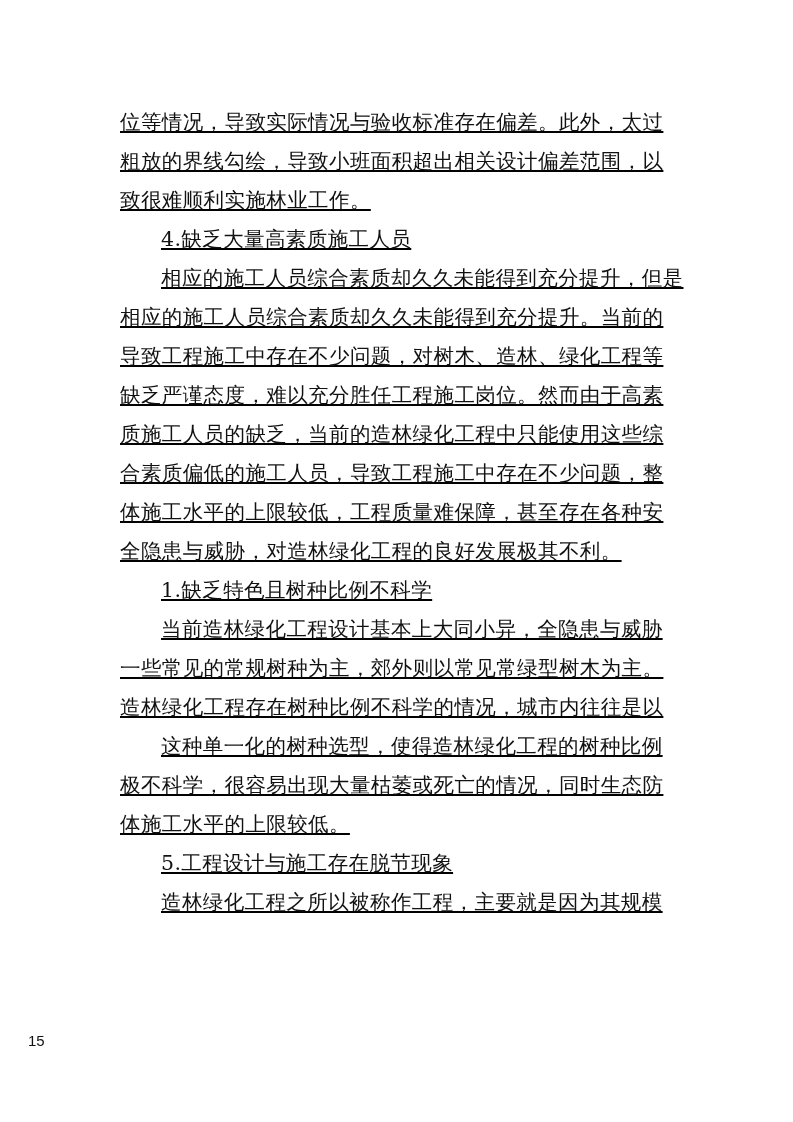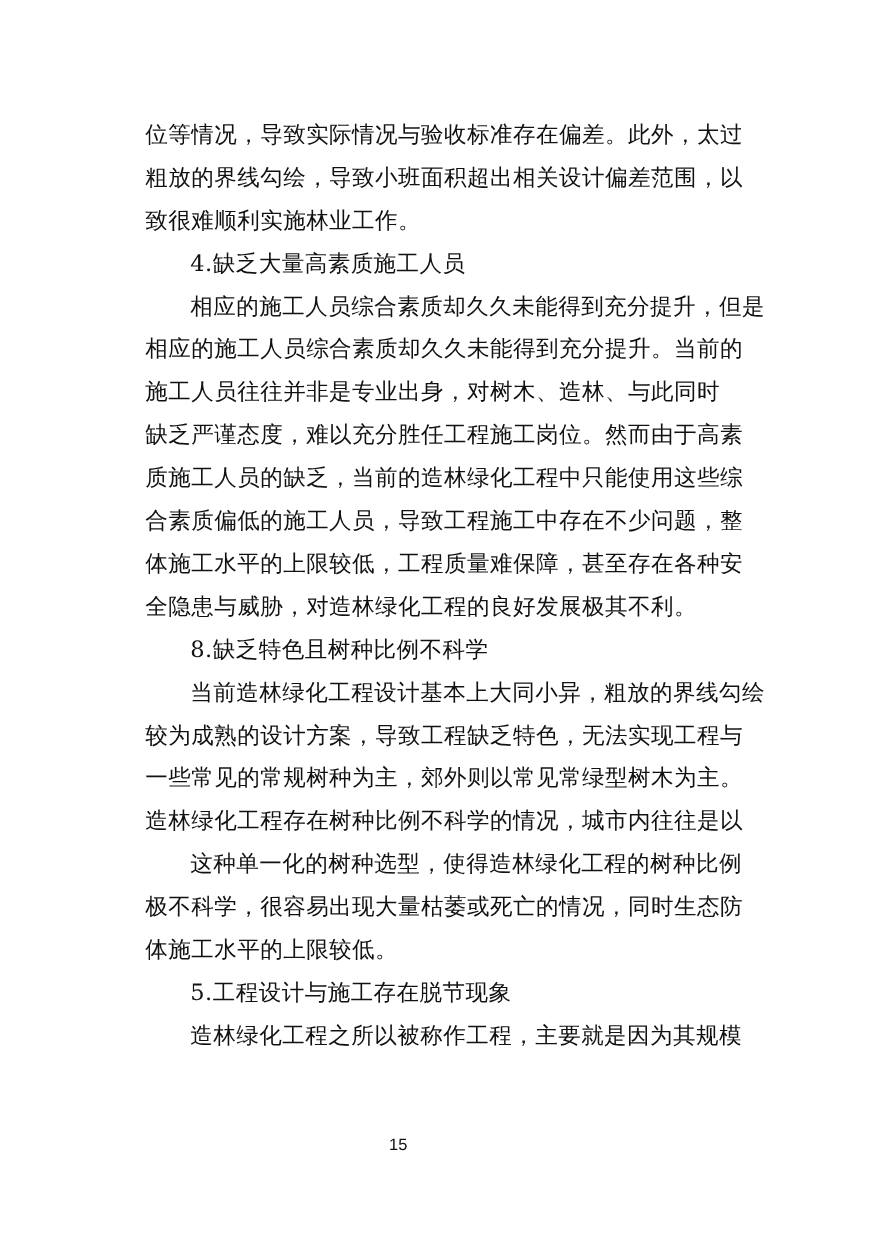--- a/index.html
+++ b/index.html
@@ -16,67 +16,68 @@
     .page {
       position: absolute;
       left: 0;
       top: 0;
       width: 793px;
       height: 1122px;
       background: #ffffff;
     }
     .text-block {
       position: absolute;
-      left: 132px;
+      left: 120px;
       top: 103px;
       width: 560px;
+      text-decoration: underline;
     }
     .line {
       height: 39px;
       line-height: 39px;
       font-family: "DejaVu Serif", "Liberation Serif", serif;
       font-size: 20.5px;
       color: #111111;
       white-space: nowrap;
       letter-spacing: 0.4px;
     }
     .indent {
       padding-left: 41px;
     }
     .page-number {
       position: absolute;
       left: 0;
       width: 724px;
       top: 1032px;
-      text-align: center;
+      text-align: left;
       font-family: "Liberation Sans", "DejaVu Sans", sans-serif;
       font-size: 15px;
       color: #111111;
+      padding-left: 28px;
     }
   </style>
 </head>
 <body>
 
 <div class="page">
   <div class="text-block">
     <div class="line">位等情况，导致实际情况与验收标准存在偏差。此外，太过</div>
     <div class="line">粗放的界线勾绘，导致小班面积超出相关设计偏差范围，以</div>
     <div class="line">致很难顺利实施林业工作。</div>
     <div class="line indent">4.缺乏大量高素质施工人员</div>
     <div class="line indent">相应的施工人员综合素质却久久未能得到充分提升，但是</div>
     <div class="line">相应的施工人员综合素质却久久未能得到充分提升。当前的</div>
-    <div class="line">施工人员往往并非是专业出身，对树木、造林、与此同时</div>
+    <div class="line">导致工程施工中存在不少问题，对树木、造林、绿化工程等</div>
     <div class="line">缺乏严谨态度，难以充分胜任工程施工岗位。然而由于高素</div>
     <div class="line">质施工人员的缺乏，当前的造林绿化工程中只能使用这些综</div>
     <div class="line">合素质偏低的施工人员，导致工程施工中存在不少问题，整</div>
     <div class="line">体施工水平的上限较低，工程质量难保障，甚至存在各种安</div>
     <div class="line">全隐患与威胁，对造林绿化工程的良好发展极其不利。</div>
-    <div class="line indent">8.缺乏特色且树种比例不科学</div>
-    <div class="line indent">当前造林绿化工程设计基本上大同小异，粗放的界线勾绘</div>
-    <div class="line">较为成熟的设计方案，导致工程缺乏特色，无法实现工程与</div>
+    <div class="line indent">1.缺乏特色且树种比例不科学</div>
+    <div class="line indent">当前造林绿化工程设计基本上大同小异，全隐患与威胁</div>
     <div class="line">一些常见的常规树种为主，郊外则以常见常绿型树木为主。</div>
     <div class="line">造林绿化工程存在树种比例不科学的情况，城市内往往是以</div>
     <div class="line indent">这种单一化的树种选型，使得造林绿化工程的树种比例</div>
     <div class="line">极不科学，很容易出现大量枯萎或死亡的情况，同时生态防</div>
     <div class="line">体施工水平的上限较低。</div>
     <div class="line indent">5.工程设计与施工存在脱节现象</div>
     <div class="line indent">造林绿化工程之所以被称作工程，主要就是因为其规模</div>
   </div>
   <div class="page-number">15</div>
 </div>

